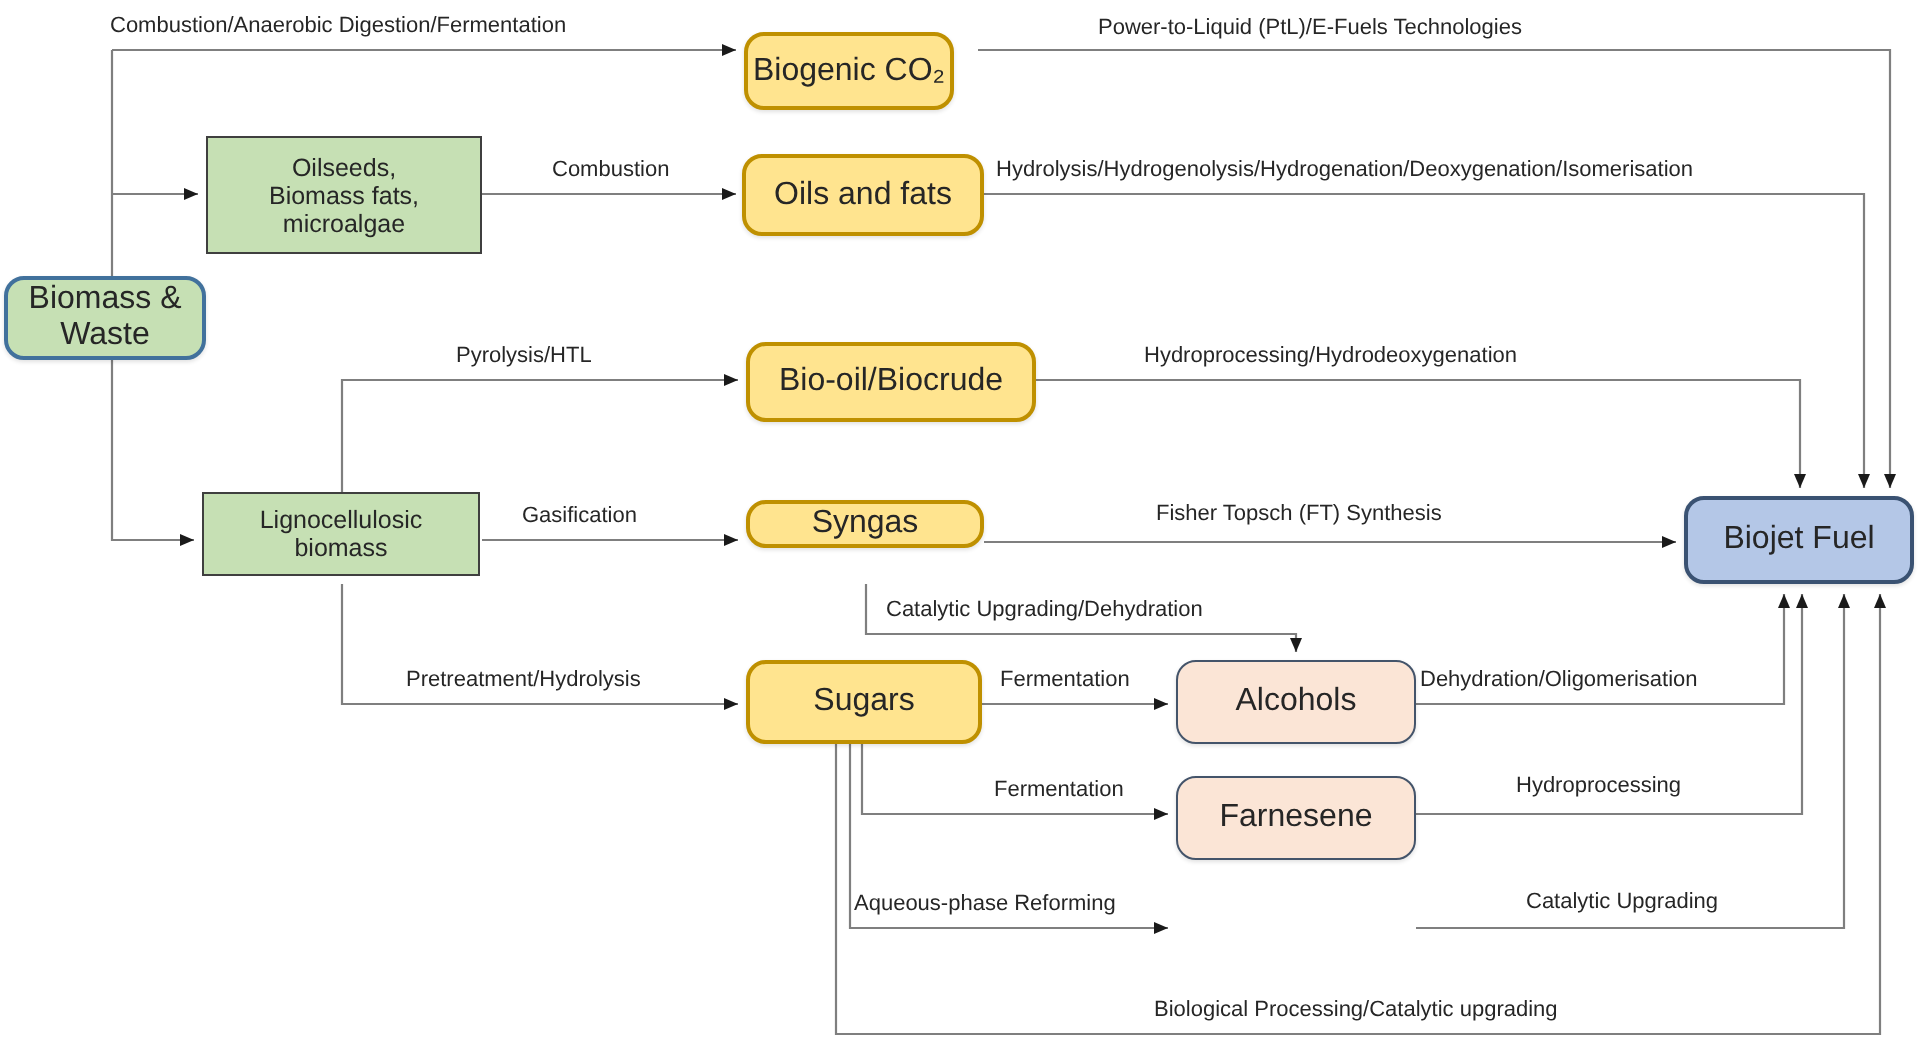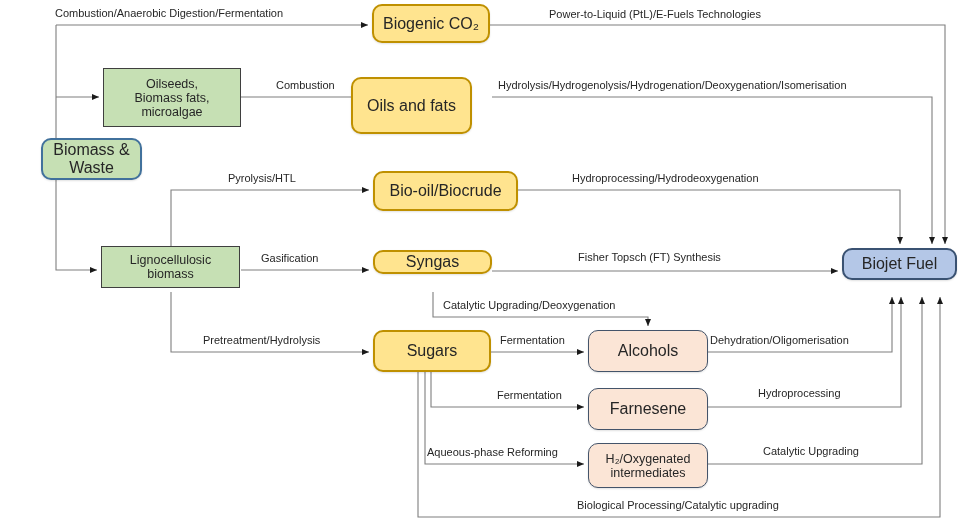--- a/index.html
+++ b/index.html
@@ -16,21 +16,21 @@
   }
   .lines{position:absolute; left:0; top:0; width:960px; height:525px;}
   .edge-path{fill:none; stroke:var(--line); stroke-width:1.1px;}
   .node{
     position:absolute; box-sizing:border-box; display:flex; align-items:center; justify-content:center;
     text-align:center; line-height:1.12;
   }
   .rounded{border-radius:10px; box-shadow:0 1px 2px rgba(0,0,0,0.12);}
   .yellow{background:var(--intermediate-fill); border:2px solid var(--intermediate-border);}
   .green-rect{background:var(--feedstock-fill); border:1.5px solid var(--feedstock-rect-border);}
-  .green-rounded{background:var(--feedstock-fill); border:2px solid var(--feedstock-border);margin-left:39px;}
+  .green-rounded{background:var(--feedstock-fill); border:2px solid var(--feedstock-border);}
   .peach{background:var(--derivative-fill); border:1.8px solid var(--derivative-border);}
   .blue{background:var(--product-fill); border:2px solid var(--product-border);}
   .node-label{display:block;}
   .lg{font-size:16px;}
   .sm{font-size:12.5px;}
   .w80{width:80px;} .w85{width:85px;} .w100{width:100px;} .w108{width:108px;}
   .edge-label{
     position:absolute; font-size:11px; white-space:nowrap; color:var(--text); line-height:1.1;
   }
 </style>
@@ -69,59 +69,56 @@
   <div class="node green-rounded rounded" style="left:2px;top:138px;width:101px;height:42px">
     <span class="node-label lg w85">Biomass &amp; Waste</span>
   </div>
   <div class="node green-rect" style="left:103px;top:68px;width:138px;height:59px">
     <span class="node-label sm w80">Oilseeds, Biomass fats, microalgae</span>
   </div>
   <div class="node green-rect" style="left:101px;top:246px;width:139px;height:42px">
     <span class="node-label sm w100">Lignocellulosic biomass</span>
   </div>
 
-  <div class="node yellow rounded" style="left:372px;top:4px;width:118px;height:39px">
+  <div class="node yellow rounded" style="left:372px;top:16px;width:105px;height:39px">
     <span class="node-label lg">Biogenic CO₂</span>
   </div>
-  <div class="node yellow rounded" style="left:351px;top:77px;width:121px;height:57px">
+  <div class="node yellow rounded" style="left:371px;top:77px;width:121px;height:41px">
     <span class="node-label lg">Oils and fats</span>
   </div>
   <div class="node yellow rounded" style="left:373px;top:171px;width:145px;height:40px">
     <span class="node-label lg">Bio-oil/Biocrude</span>
   </div>
   <div class="node yellow rounded" style="left:373px;top:250px;width:119px;height:24px">
     <span class="node-label lg">Syngas</span>
   </div>
   <div class="node yellow rounded" style="left:373px;top:330px;width:118px;height:42px">
     <span class="node-label lg">Sugars</span>
   </div>
 
   <div class="node peach rounded" style="left:588px;top:330px;width:120px;height:42px">
     <span class="node-label lg">Alcohols</span>
   </div>
   <div class="node peach rounded" style="left:588px;top:388px;width:120px;height:42px">
     <span class="node-label lg">Farnesene</span>
   </div>
-  <div class="node peach rounded" style="left:588px;top:443px;width:120px;height:45px">
-    <span class="node-label sm w108">H₂/Oxygenated intermediates</span>
-  </div>
 
-  <div class="node blue rounded" style="left:842px;top:248px;width:115px;height:32px">
+  <div class="node blue rounded" style="left:842px;top:248px;width:115px;height:44px">
     <span class="node-label lg">Biojet Fuel</span>
   </div>
 
   <div class="edge-label" style="left:55px;top:7px">Combustion/Anaerobic Digestion/Fermentation</div>
   <div class="edge-label" style="left:549px;top:8px">Power-to-Liquid (PtL)/E-Fuels Technologies</div>
   <div class="edge-label" style="left:276px;top:79px">Combustion</div>
   <div class="edge-label" style="left:498px;top:79px">Hydrolysis/Hydrogenolysis/Hydrogenation/Deoxygenation/Isomerisation</div>
   <div class="edge-label" style="left:228px;top:172px">Pyrolysis/HTL</div>
   <div class="edge-label" style="left:572px;top:172px">Hydroprocessing/Hydrodeoxygenation</div>
   <div class="edge-label" style="left:261px;top:252px">Gasification</div>
   <div class="edge-label" style="left:578px;top:251px">Fisher Topsch (FT) Synthesis</div>
-  <div class="edge-label" style="left:443px;top:299px">Catalytic Upgrading/Deoxygenation</div>
+  <div class="edge-label" style="left:443px;top:299px">Catalytic Upgrading/Dehydration</div>
   <div class="edge-label" style="left:203px;top:334px">Pretreatment/Hydrolysis</div>
   <div class="edge-label" style="left:500px;top:334px">Fermentation</div>
   <div class="edge-label" style="left:710px;top:334px">Dehydration/Oligomerisation</div>
   <div class="edge-label" style="left:497px;top:389px">Fermentation</div>
   <div class="edge-label" style="left:758px;top:387px">Hydroprocessing</div>
   <div class="edge-label" style="left:427px;top:446px">Aqueous-phase Reforming</div>
   <div class="edge-label" style="left:763px;top:445px">Catalytic Upgrading</div>
   <div class="edge-label" style="left:577px;top:499px">Biological Processing/Catalytic upgrading</div>
 
 </div>

